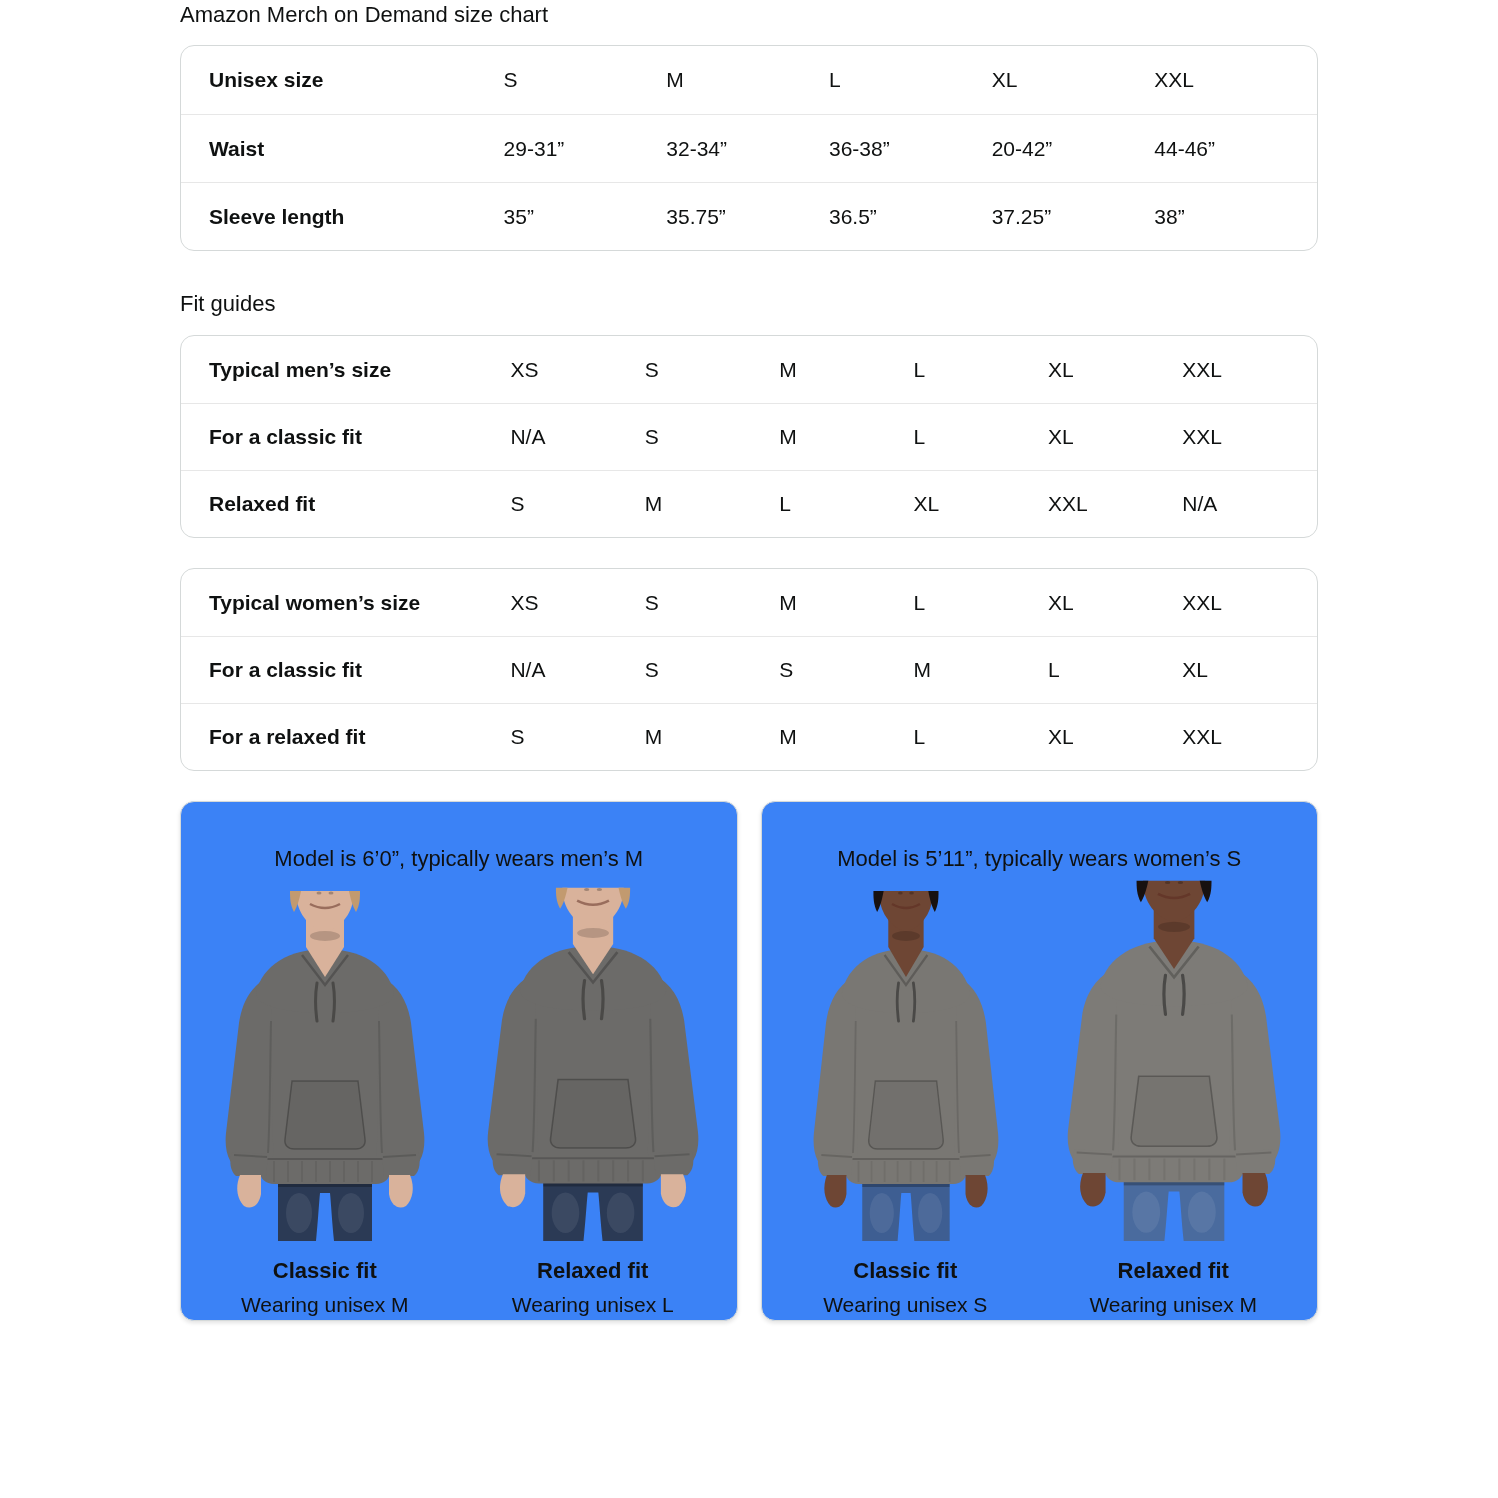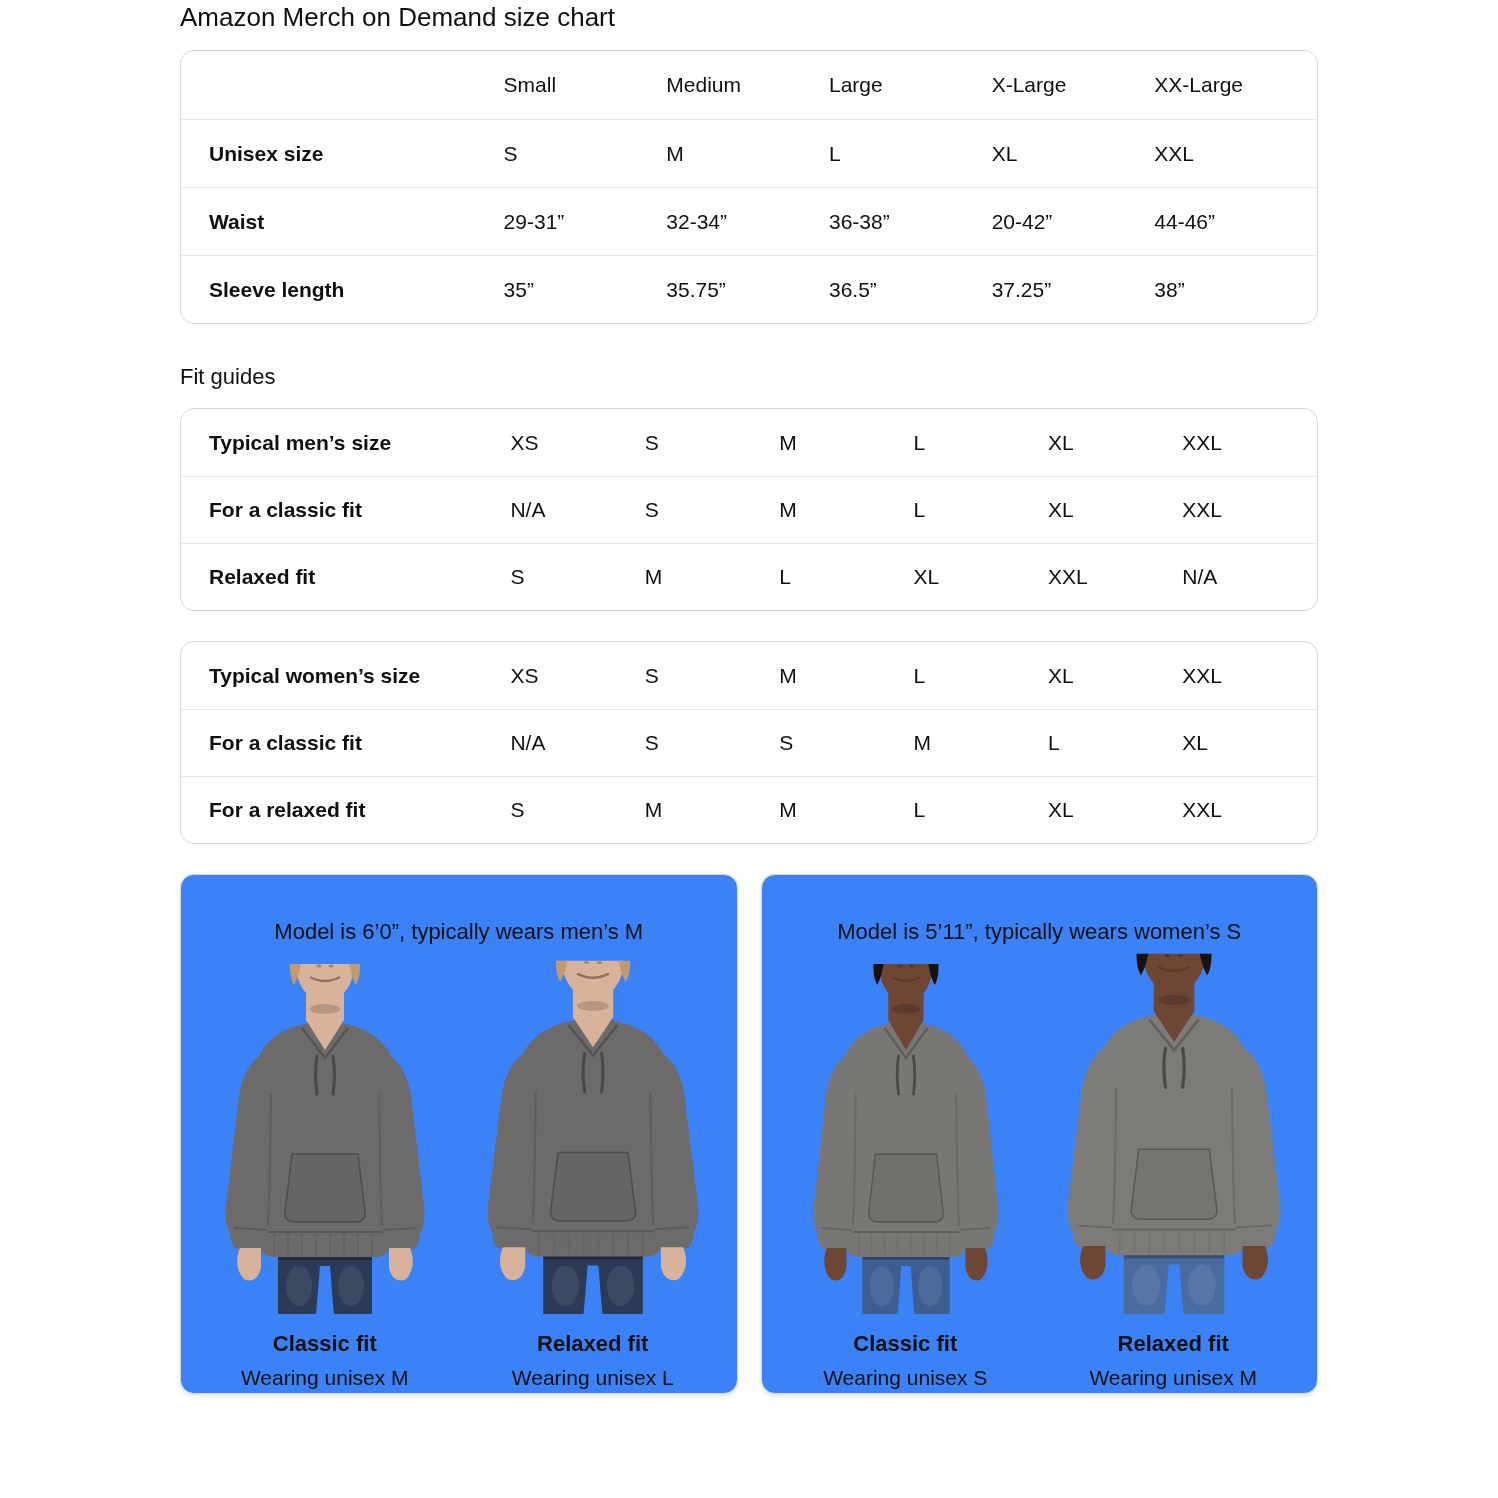--- a/index.html
+++ b/index.html
@@ -3,21 +3,21 @@
 <meta charset="utf-8">
 <style>
   :root{
     --text:#0f1111; --border:#d5d9d9; --divider:#e7e7e7; --background:#ffffff;
   }
   *{box-sizing:border-box; margin:0; padding:0;}
   html,body{width:1498px; height:1498px; background:var(--background);
     font-family:"Liberation Sans", sans-serif; color:var(--text); overflow:hidden;}
   .content{margin-left:180px; width:1138px; padding-top:2px;}
 
-  .page-title{font-size:26px; font-weight:400; margin-bottom:17px;}
+  .page-title{font-size:22px; font-weight:400; margin-bottom:17px;}
 
   .tbl{border:1px solid var(--border); border-radius:14px; background:#fff; overflow:hidden;}
   .trow{display:flex; align-items:center; height:68px; border-top:1px solid var(--divider);}
   .trow:first-child{border-top:none;}
   .ftbl .trow{height:67px;}
   .cell{font-size:21px; line-height:1.2;}
   .lbl{padding-left:28px; font-weight:700;}
   .hdr .cell{font-weight:400;}
   .sc-label{width:28.4%;}
   .sc-val{width:14.32%;}
@@ -99,28 +99,20 @@
     <path d="M119,92 C117,104 117,116 119,130" stroke="#4a4947" stroke-width="3" fill="none" stroke-linecap="round"></path>
     <path d="M135,92 C137,104 137,116 135,130" stroke="#4a4947" stroke-width="3" fill="none" stroke-linecap="round"></path>
   </symbol>
 </svg>
 
 <div class="content">
 
   <div class="page-title">Amazon Merch on Demand size chart</div>
 
   <div class="tbl">
-    <div class="trow hdr">
-      <div class="cell sc-label"></div>
-      <div class="cell sc-val">Small</div>
-      <div class="cell sc-val">Medium</div>
-      <div class="cell sc-val">Large</div>
-      <div class="cell sc-val">X-Large</div>
-      <div class="cell sc-val">XX-Large</div>
-    </div>
     <div class="trow">
       <div class="cell sc-label lbl">Unisex size</div>
       <div class="cell sc-val">S</div>
       <div class="cell sc-val">M</div>
       <div class="cell sc-val">L</div>
       <div class="cell sc-val">XL</div>
       <div class="cell sc-val">XXL</div>
     </div>
     <div class="trow">
       <div class="cell sc-label lbl">Waist</div>

